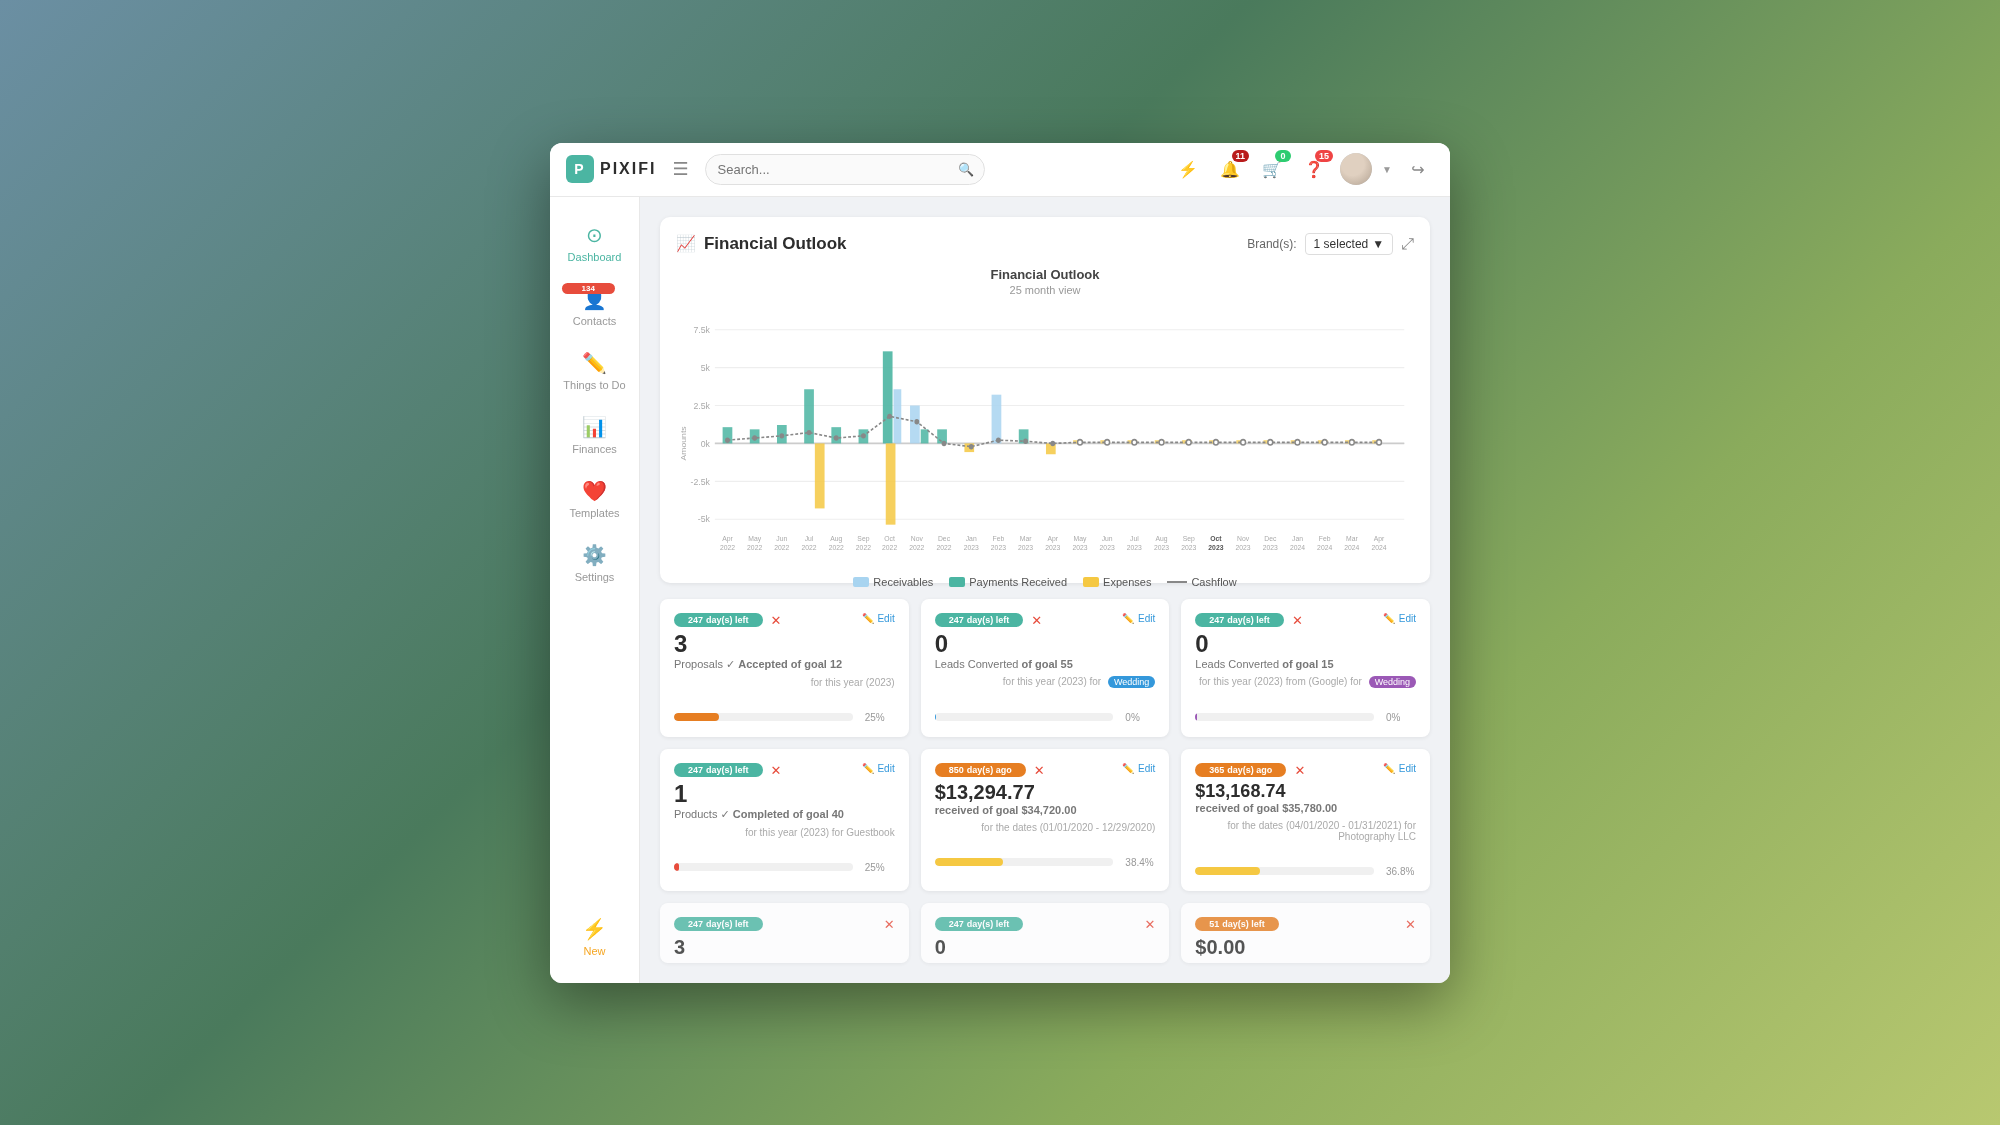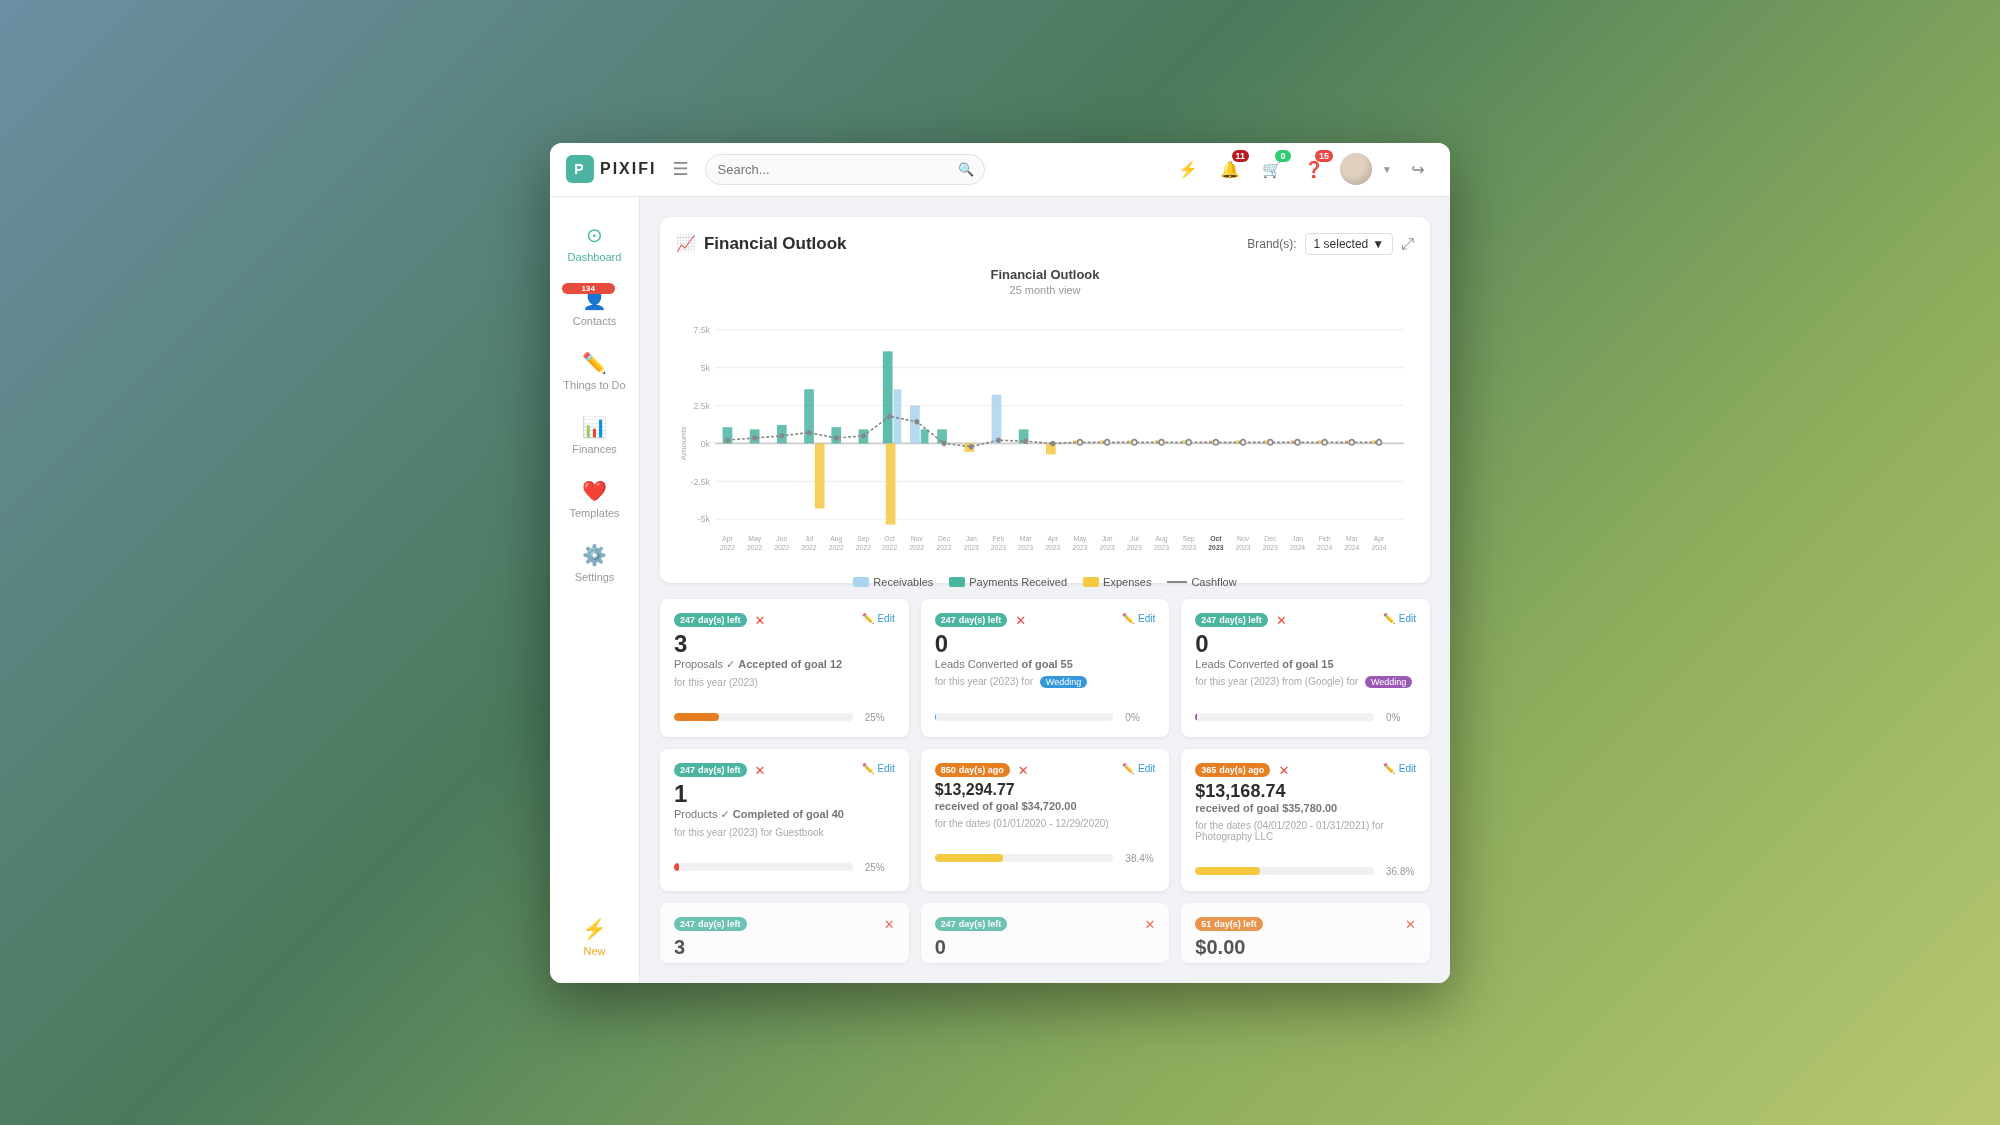--- a/index.html
+++ b/index.html
@@ -294,21 +294,21 @@
       align-items: flex-start;
       justify-content: space-between;
       margin-bottom: 4px;
     }
     .card-days-badge {
       background: #4bb5a2;
       color: white;
       font-size: 9px;
       font-weight: 700;
       border-radius: 10px;
-      padding: 2px 6px;
+      padding: 2px 14px;
       display: flex;
       align-items: center;
       gap: 3px;
     }
     .card-days-badge.orange { background: #e67e22; }
     .card-close-btn {
       color: #e74c3c;
       font-size: 13px;
       cursor: pointer;
       margin-left: 4px;
@@ -329,20 +329,21 @@
     }
     .card-desc {
       font-size: 11px;
       color: #777;
       margin-top: 2px;
     }
     .card-sub {
       font-size: 10px;
       color: #aaa;
       margin-top: 6px;
+      text-align: right;
     }
     .card-tag {
       display: inline-block;
       background: #3498db;
       color: white;
       font-size: 9px;
       border-radius: 10px;
       padding: 1px 6px;
       margin-left: 4px;
     }
@@ -755,21 +756,21 @@
                 <span>850</span>
                 <span>day(s) ago</span>
               </div>
               <span class="card-close-btn">✕</span>
             </div>
             <div class="card-edit-btn">
               <span>✏️</span>
               <span>Edit</span>
             </div>
           </div>
-          <div class="card-number" style="font-size:16px;">$13,294.77</div>
+          <div class="card-number" style="font-size:20px;">$13,294.77</div>
           <div class="card-desc">
             <strong>received of goal $34,720.00</strong>
           </div>
           <div class="card-sub">for the dates (01/01/2020 - 12/29/2020)</div>
           <div class="progress-row">
             <div class="progress-bar-outer">
               <div class="progress-bar-fill" style="width:38%;background:#f5c842;"></div>
             </div>
             <span class="progress-pct">38.4%</span>
           </div>

